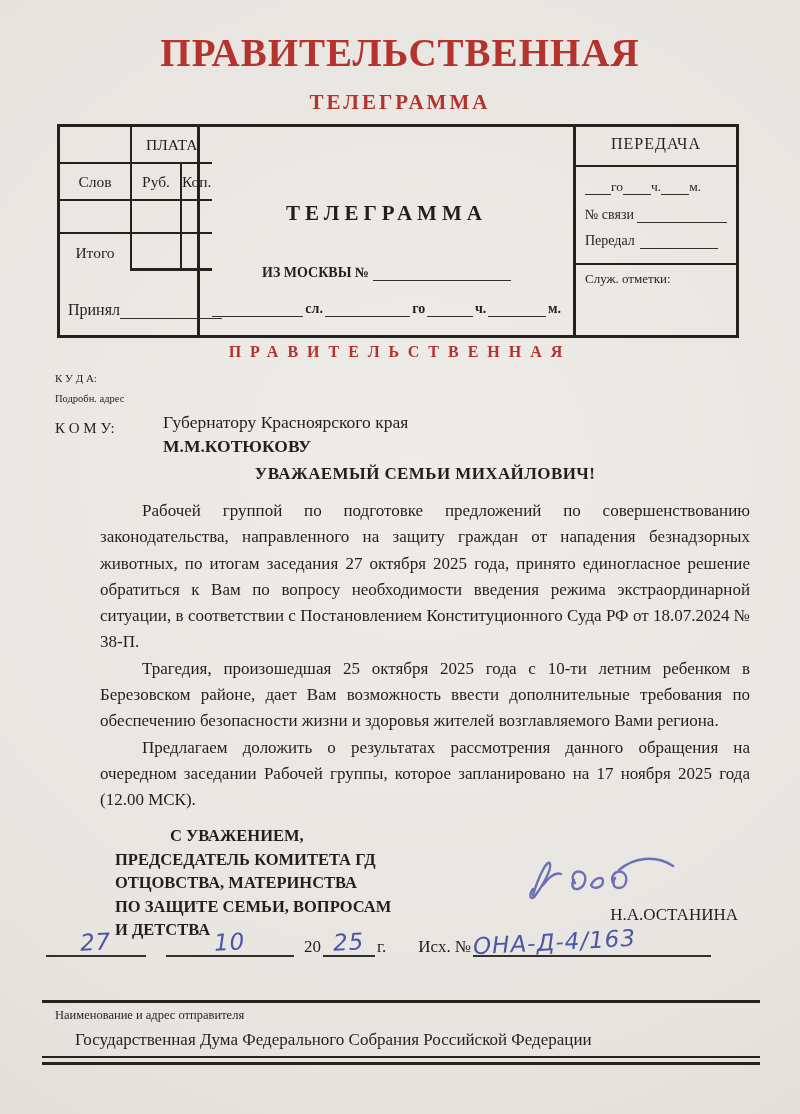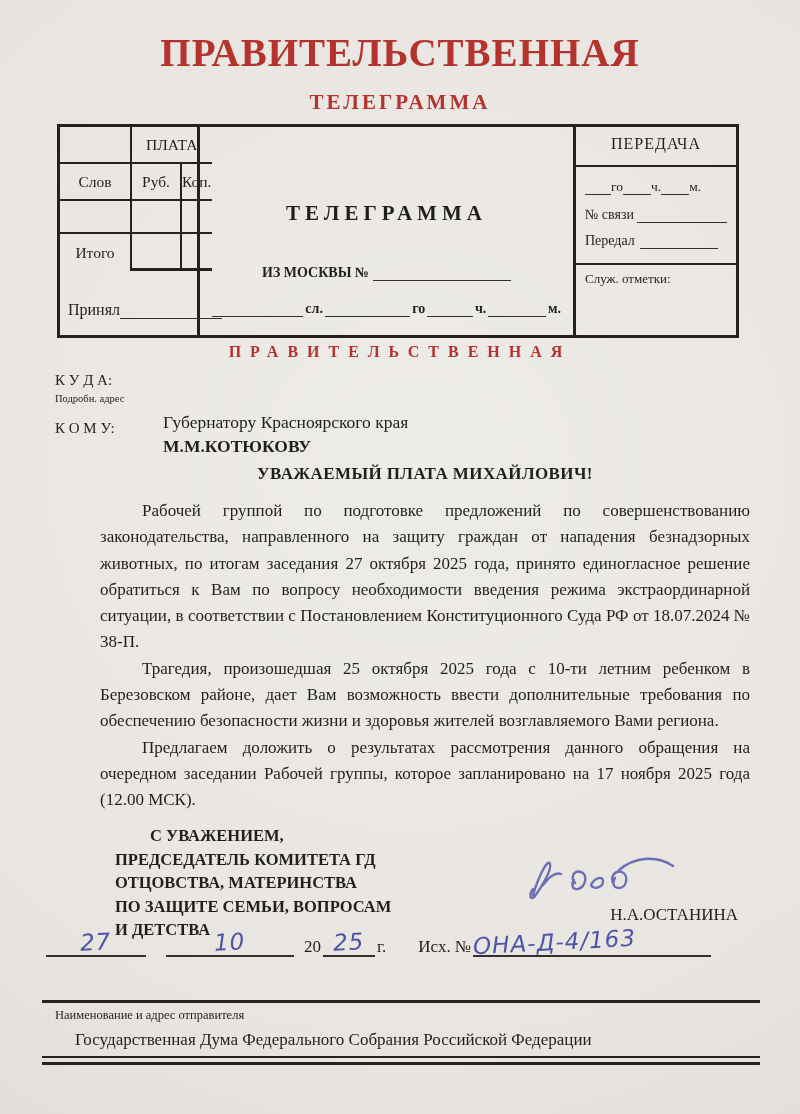--- a/index.html
+++ b/index.html
@@ -42,36 +42,36 @@
   .r-div1 { position:absolute; top:38px; left:0; right:0; height:2px; background:#25221d; }
   .r-div2 { position:absolute; top:136px; left:0; right:0; height:2px; background:#25221d; }
   .r-line { position:absolute; left:9px; right:9px; display:flex; align-items:flex-end; }
   .r-l1 { top:50px; font-size:13.5px; }
   .r-l2 { top:78px; } .r-l3 { top:104px; }
   .r-l4 { top:144px; font-size:13px; }
   
   .classif { position:absolute; top:343px; left:0; width:100%; text-align:center;
     color:#b5332d; font-weight:bold; font-size:16px; letter-spacing:9px; }
   
-  .kuda-label { position:absolute; left:55px; top:372px; font-size:15px;text-align:center; }
+  .kuda-label { position:absolute; left:55px; top:372px; font-size:11px;text-align:center; }
   .kuda-sub { position:absolute; left:55px; top:393px; font-size:10.5px; }
   .kuda-value { position:absolute; left:163px; top:366px; font-size:17.5px; }
   .komu-label { position:absolute; left:55px; top:420px; font-size:15px; }
   .komu-v1 { position:absolute; left:163px; top:412px; font-size:17.5px; }
   .komu-v2 { position:absolute; left:163px; top:436px; font-size:17.5px; font-weight:bold;text-align:right; }
   
   .salutation { position:absolute; left:100px; top:464px; width:650px; text-align:center;
     font-weight:bold; font-size:17px; letter-spacing:0.4px; }
   .body-text { position:absolute; left:100px; top:498px; width:650px;
     font-size:17px; line-height:26.3px; text-align:justify; }
   .body-text p { text-indent:42px; }
   
   .signoff { position:absolute; left:115px; top:824px; font-weight:bold;
     font-size:16.5px; line-height:23.6px; }
-  .signoff .first { margin-left:35px; }
+  .signoff .first { margin-left:55px; }
   .sig-name { position:absolute; right:62px; top:905px; font-weight:normal; font-size:17px; }
   .sig-svg { position:absolute; left:515px; top:843px; }
   
   .dateline { position:absolute; left:46px; top:930px; display:flex; align-items:flex-end; font-size:17px; }
   .dblank { border-bottom:2px solid #33302b; text-align:center; }
   .hand { font-family:"DejaVu Sans", sans-serif; font-style:italic; color:#4d55a6;
     font-size:23px; letter-spacing:1px; display:inline-block; transform:rotate(-3deg); line-height:24px; }
   .printed { padding:0 2px; }
   
   .rule { position:absolute; left:42px; right:40px; background:#26231e; }
@@ -156,21 +156,21 @@
   </div>
 
   <div class="classif" data-name="classification-line">ПРАВИТЕЛЬСТВЕННАЯ</div>
 
   <div class="kuda-label" data-name="kuda-label">К У Д А:</div>
   <div class="kuda-sub" data-name="kuda-sublabel">Подробн. адрес</div>
   <div class="komu-label" data-name="komu-label">К О М У:</div>
   <div class="komu-v1" data-name="recipient-title">Губернатору Красноярского края</div>
   <div class="komu-v2" data-name="recipient-name">М.М.КОТЮКОВУ</div>
 
-  <div class="salutation" data-name="salutation">УВАЖАЕМЫЙ ПЛАТА МИХАЙЛОВИЧ!</div>
+  <div class="salutation" data-name="salutation">УВАЖАЕМЫЙ СЕМЬИ МИХАЙЛОВИЧ!</div>
 
   <div class="body-text" data-name="letter-body">
     <p data-name="paragraph">Рабочей группой по подготовке предложений по совершенствованию законодательства, направленного на защиту граждан от нападения безнадзорных животных, по итогам заседания 27 октября 2025 года, принято единогласное решение обратиться к Вам по вопросу необходимости введения режима экстраординарной ситуации, в соответствии с Постановлением Конституционного Суда РФ от 18.07.2024 № 38-П.</p>
     <p data-name="paragraph">Трагедия, произошедшая 25 октября 2025 года с 10-ти летним ребенком в Березовском районе, дает Вам возможность ввести дополнительные требования по обеспечению безопасности жизни и здоровья жителей возглавляемого Вами региона.</p>
     <p data-name="paragraph">Предлагаем доложить о результатах рассмотрения данного обращения на очередном заседании Рабочей группы, которое запланировано на 17 ноября 2025 года (12.00 МСК).</p>
   </div>
 
   <div class="signoff" data-name="signoff-block">
     <div class="first" data-name="signoff-line">С УВАЖЕНИЕМ,</div>
     <div data-name="signoff-line">ПРЕДСЕДАТЕЛЬ КОМИТЕТА ГД</div>

